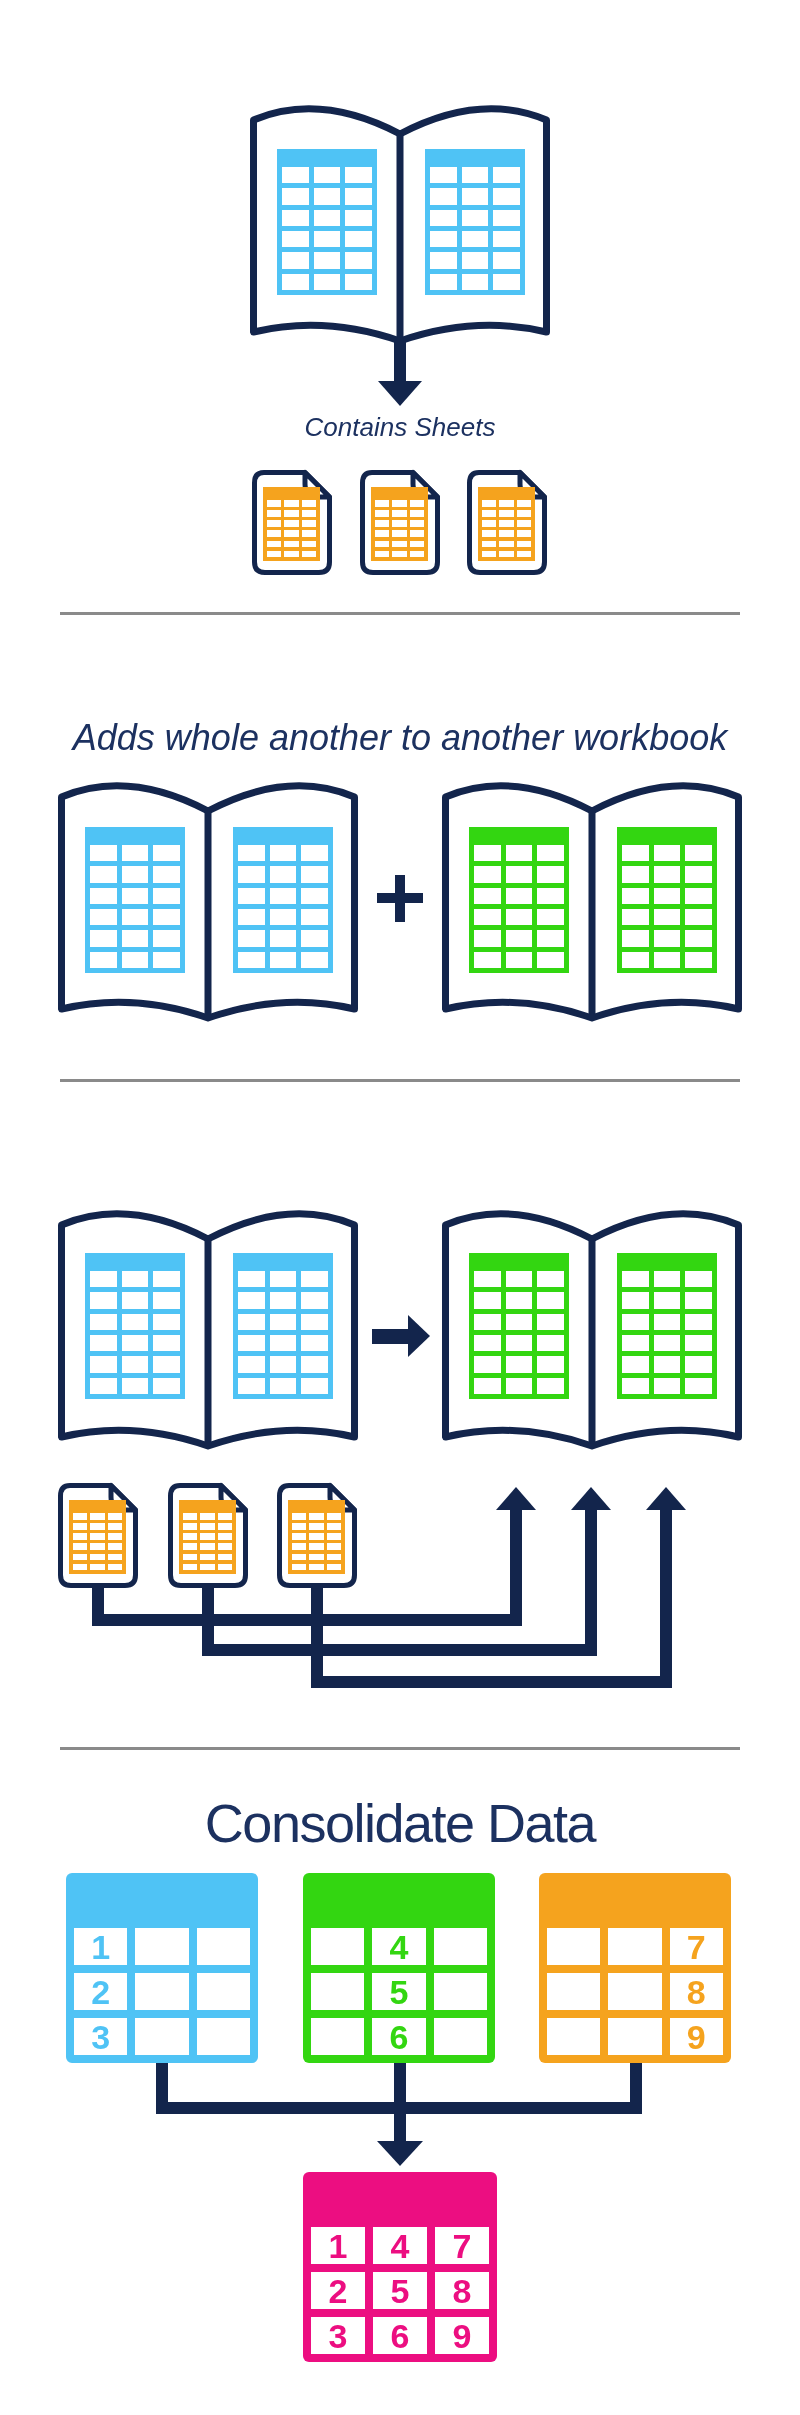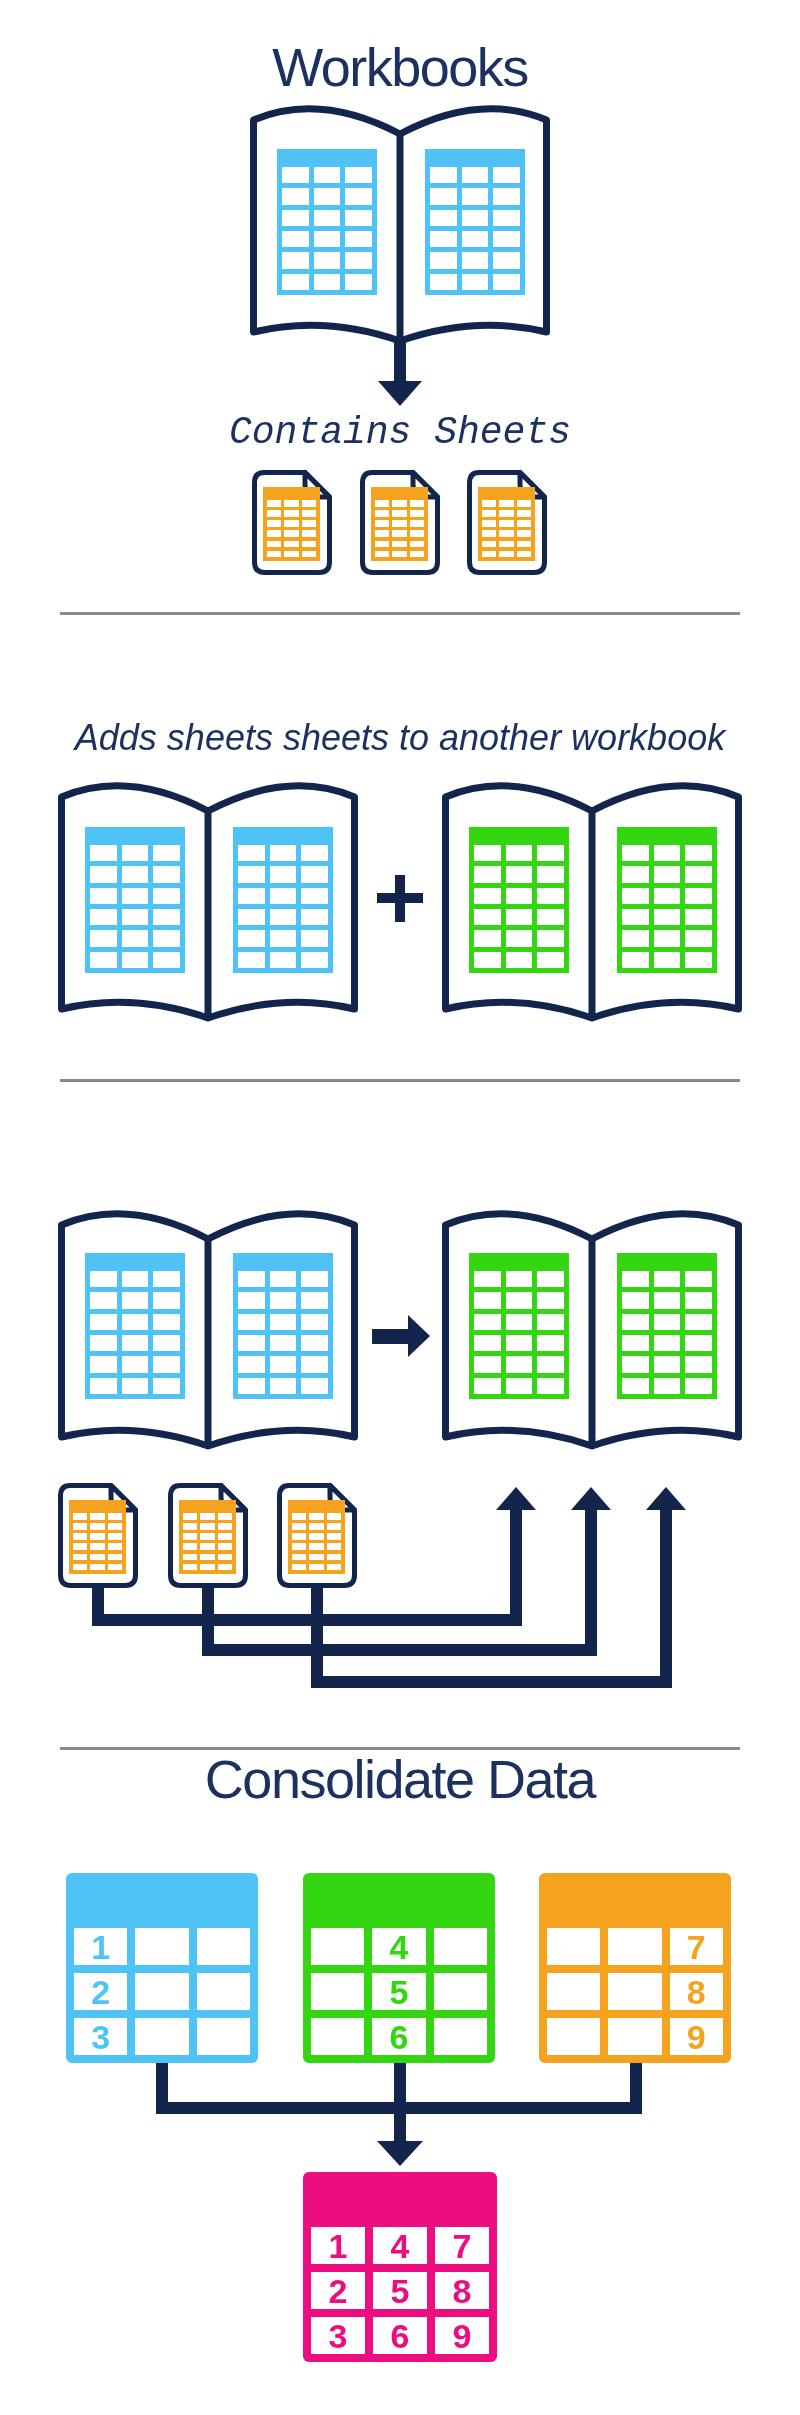--- a/index.html
+++ b/index.html
@@ -7,50 +7,49 @@
     position:relative;width:800px;height:2415px;background:#ffffff;overflow:hidden;
     font-family:"Liberation Sans","DejaVu Sans",sans-serif;
   }
   .title{
     position:absolute;left:0;right:0;margin:0;text-align:center;
     font-size:54px;font-weight:300;letter-spacing:-1.5px;line-height:1;
     color:#1C3160;
   }
   .caption{
     position:absolute;left:0;right:0;margin:0;text-align:center;
-    font-size:38px;font-style:italic;font-weight:300;line-height:1;color:#1C3160;font-family:Liberation Mono, monospace;
+    font-size:26px;font-style:italic;font-weight:300;line-height:1;color:#1C3160;
   }
   .subtitle{
     position:absolute;left:0;right:0;margin:0;text-align:center;
     font-size:36px;font-style:italic;font-weight:300;line-height:1;color:#1C3160;
   }
   .divider{position:absolute;left:60px;width:680px;height:3px;background:#8A8A8A;}
   .tri{position:absolute;width:0;height:0;}
   .grid-table{position:absolute;display:grid;box-sizing:border-box;}
   .grid-table .cell{
     background:#ffffff;display:flex;align-items:center;justify-content:center;
     font-size:34px;font-weight:700;line-height:1;
   }
   svg{position:absolute;overflow:visible;}
 </style>
 </head>
 <body>
 
 <div class="canvas">
 
-  <h1 class="title" style="top:40px">Workbooks</h1>
   <p class="caption" style="top:414px">Contains Sheets</p>
   <div class="divider" style="top:612px"></div>
 
-  <p class="subtitle" style="top:720px">Adds sheets sheets to another workbook</p>
+  <p class="subtitle" style="top:720px">Adds whole another to another workbook</p>
   <div class="divider" style="top:1079px"></div>
 
   <div class="divider" style="top:1747px"></div>
 
-  <h1 class="title" style="top:1752px">Consolidate Data</h1>
+  <h1 class="title" style="top:1796px">Consolidate Data</h1>
 
   <div id="shape-layer">
       <div style="position: absolute; left: 250px; top: 106px; width: 300px; height: 242px;">
         <svg width="300" height="242" viewBox="0 0 300 242">
           <path d="M3.5,14 Q70,-14 150,28 Q230,-14 296.5,14 L296.5,226 Q225,209 150,235 Q75,209 3.5,226 Z" fill="#fff" stroke="#13254C" stroke-width="7" stroke-linejoin="round"></path>
           <path d="M150,28 L150,235" fill="none" stroke="#13254C" stroke-width="7"></path>
         </svg>
       </div>
       <div class="grid-table" style="left: 277px; top: 149px; width: 100px; height: 146px; background: rgb(79, 195, 245); padding: 18px 5px 5px; gap: 5px; grid-template-columns: repeat(3, 1fr); grid-template-rows: repeat(6, 1fr); border-radius: 0px;">
         <div class="cell"></div>

